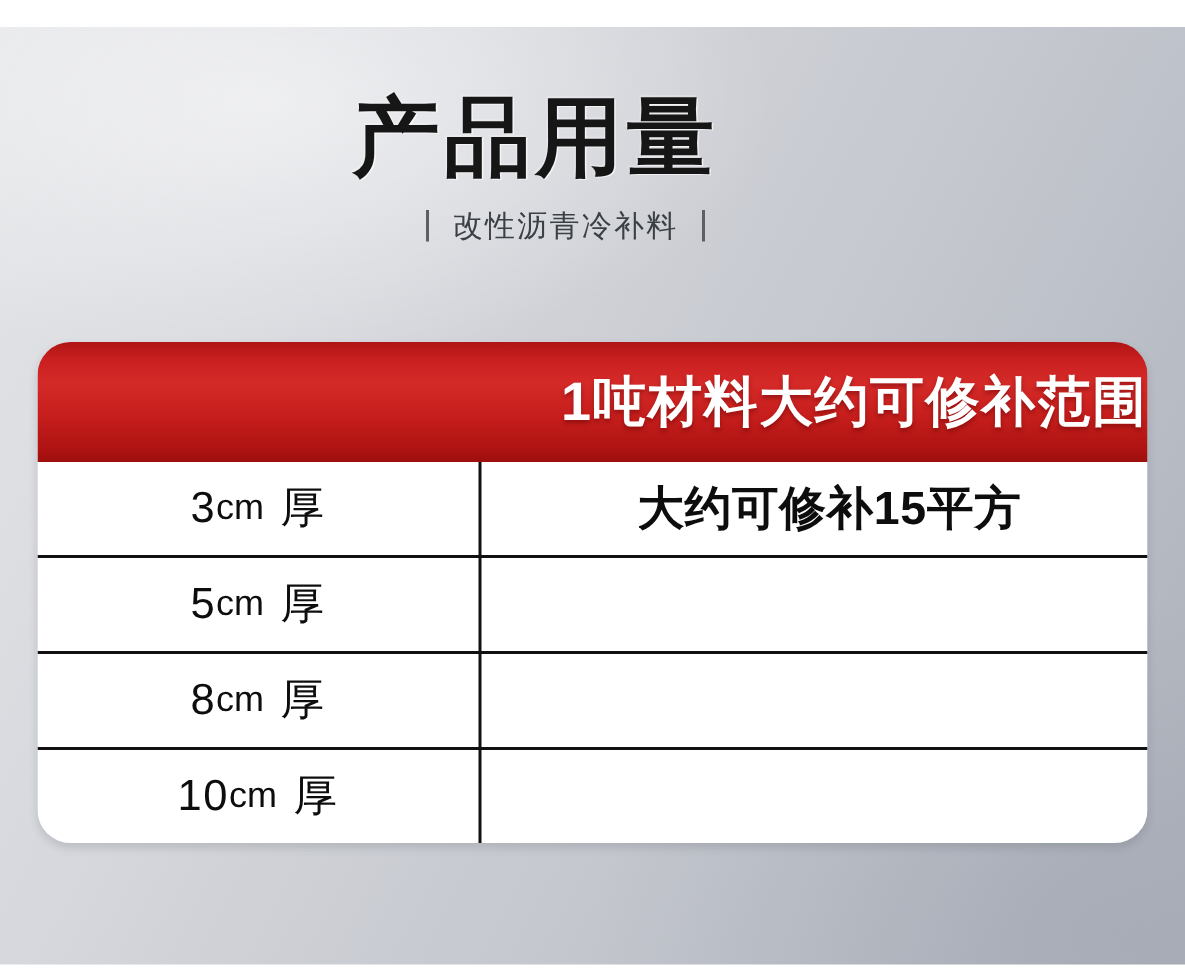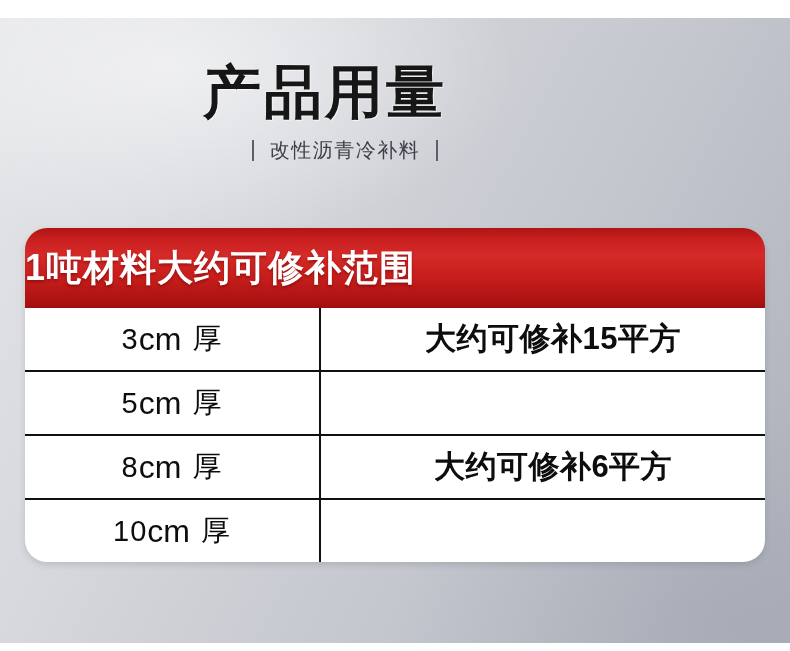--- a/index.html
+++ b/index.html
@@ -46,20 +46,21 @@
     pointer-events: none;
   }
 
   
   .heading {
     position: absolute;
     left: 0;
     top: 62px;
     width: 650px;
     text-align: center;
+    padding-left: 32px;
   }
   .page-title {
     font-size: 58px;
     font-weight: bold;
     color: #161616;
     letter-spacing: 3px;
     line-height: 1.05;
     text-shadow: 1px 1px 0 rgba(255,255,255,0.65), -1px -1px 0 rgba(255,255,255,0.25);
   }
   .subtitle-row {
@@ -98,21 +99,21 @@
     height: 80px;
     background: linear-gradient(to bottom,
       #b01414 0%,
       #cb2020 16%,
       #d42a28 34%,
       #c61e1c 62%,
       #ab1211 92%,
       #9c0f0e 100%);
     display: flex;
     align-items: center;
-    justify-content: flex-start;
+    justify-content: flex-end;
   }
   .card-header-title {
     color: #ffffff;
     font-size: 36px;
     font-weight: bold;
     letter-spacing: 1px;
     text-shadow: 0 2px 3px rgba(90,0,0,0.45);
     white-space: nowrap;
   }
 
@@ -135,21 +136,21 @@
   }
   .cell-thickness {
     width: 296px;
     border-right: 2px solid #111111;
     font-size: 29px;
     color: #0d0d0d;
     letter-spacing: 1px;
     white-space: nowrap;
   }
   .cell-thickness .unit {
-    font-size: 32px;
+    font-size: 24px;
     letter-spacing: 0;
   }
   .cell-thickness .gap {
     display: inline-block;
     width: 11px;
   }
   .cell-coverage {
     width: 444px;
     font-size: 31px;
     font-weight: bold;
@@ -204,21 +205,20 @@
         </div>
       </div>
 
       <div class="trow">
         <div class="cell cell-thickness">
           <span>8</span>
             <span class="unit">cm</span>
             <span class="gap"></span>
             <span>厚</span>
         </div>
-        <div class="cell cell-coverage">大约可修补6平方</div>
       </div>
 
       <div class="trow">
         <div class="cell cell-thickness">
           <span>10</span>
             <span class="unit">cm</span>
             <span class="gap"></span>
             <span>厚</span>
         </div>
       </div>

